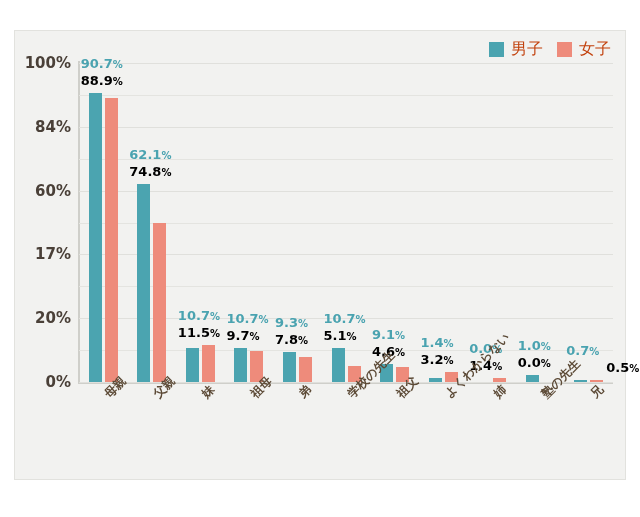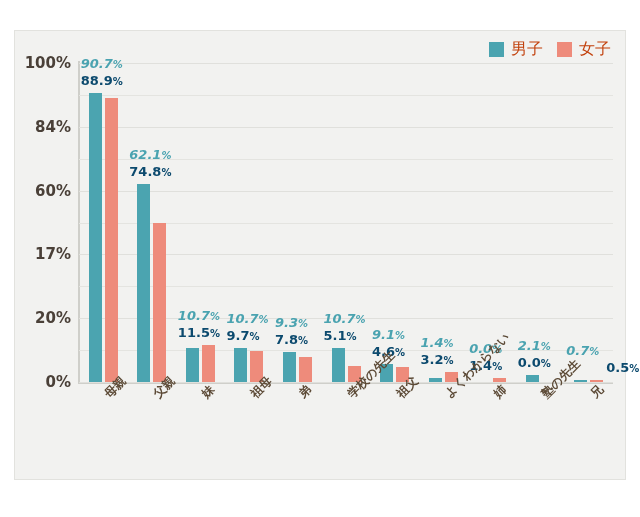--- a/index.html
+++ b/index.html
@@ -127,22 +127,22 @@
   .bar.girls { left: 16px; background: #ee8b7b; }
 
   .vlabel {
     position: absolute;
     font-size: 13px;
     font-weight: bold;
     white-space: nowrap;
     line-height: 1.12;
   }
   .vlabel .pct { font-size: 10px; }
-  .vlabel.boys  { color: #4aa3b0; font-style: italic; }
-  .vlabel.girls { color: #0c4a6e; }
+  .vlabel.boys  { color: #4aa3b0; }
+  .vlabel.girls { color: #000000; }
 
   
   #xlabels {
     position: absolute;
     left: 64px;
     top: 353px;
     width: 534px;
     height: 95px;
   }
   .xlabel {
@@ -247,21 +247,21 @@
         <div class="group" style="left: 398.136px; width: 29px;">
           <div class="bar boys" style="height: 0px;"></div>
           <div class="bar girls" style="height: 4.466px;"></div>
         </div>
         <div class="vlabel boys" style="left: 390.136px; top: 278.534px;"><span>0.0</span><span class="pct">%</span></div>
         <div class="vlabel girls" style="left: 390.136px; top: 295.534px;"><span>1.4</span><span class="pct">%</span></div>
         <div class="group" style="left: 446.682px; width: 29px;">
           <div class="bar boys" style="height: 6.699px;"></div>
           <div class="bar girls" style="height: 0px;"></div>
         </div>
-        <div class="vlabel boys" style="left: 438.682px; top: 276.301px;"><span>2.1</span><span class="pct">%</span></div>
+        <div class="vlabel boys" style="left: 438.682px; top: 276.301px;"><span>1.0</span><span class="pct">%</span></div>
         <div class="vlabel girls" style="left: 438.682px; top: 293.301px;"><span>0.0</span><span class="pct">%</span></div>
         <div class="group" style="left: 495.227px; width: 29px;">
           <div class="bar boys" style="height: 2.233px;"></div>
           <div class="bar girls" style="height: 1.595px;"></div>
         </div>
         <div class="vlabel boys" style="left: 487.227px; top: 280.767px;"><span>0.7</span><span class="pct">%</span></div>
         <div class="vlabel girls" style="left: 487.227px; top: 297.767px; margin-left: 40px;"><span>0.5</span><span class="pct">%</span></div>
       </div>
     <div id="xlabels">
         <div class="xlabel" style="left: 22.2727px;">母親</div>

